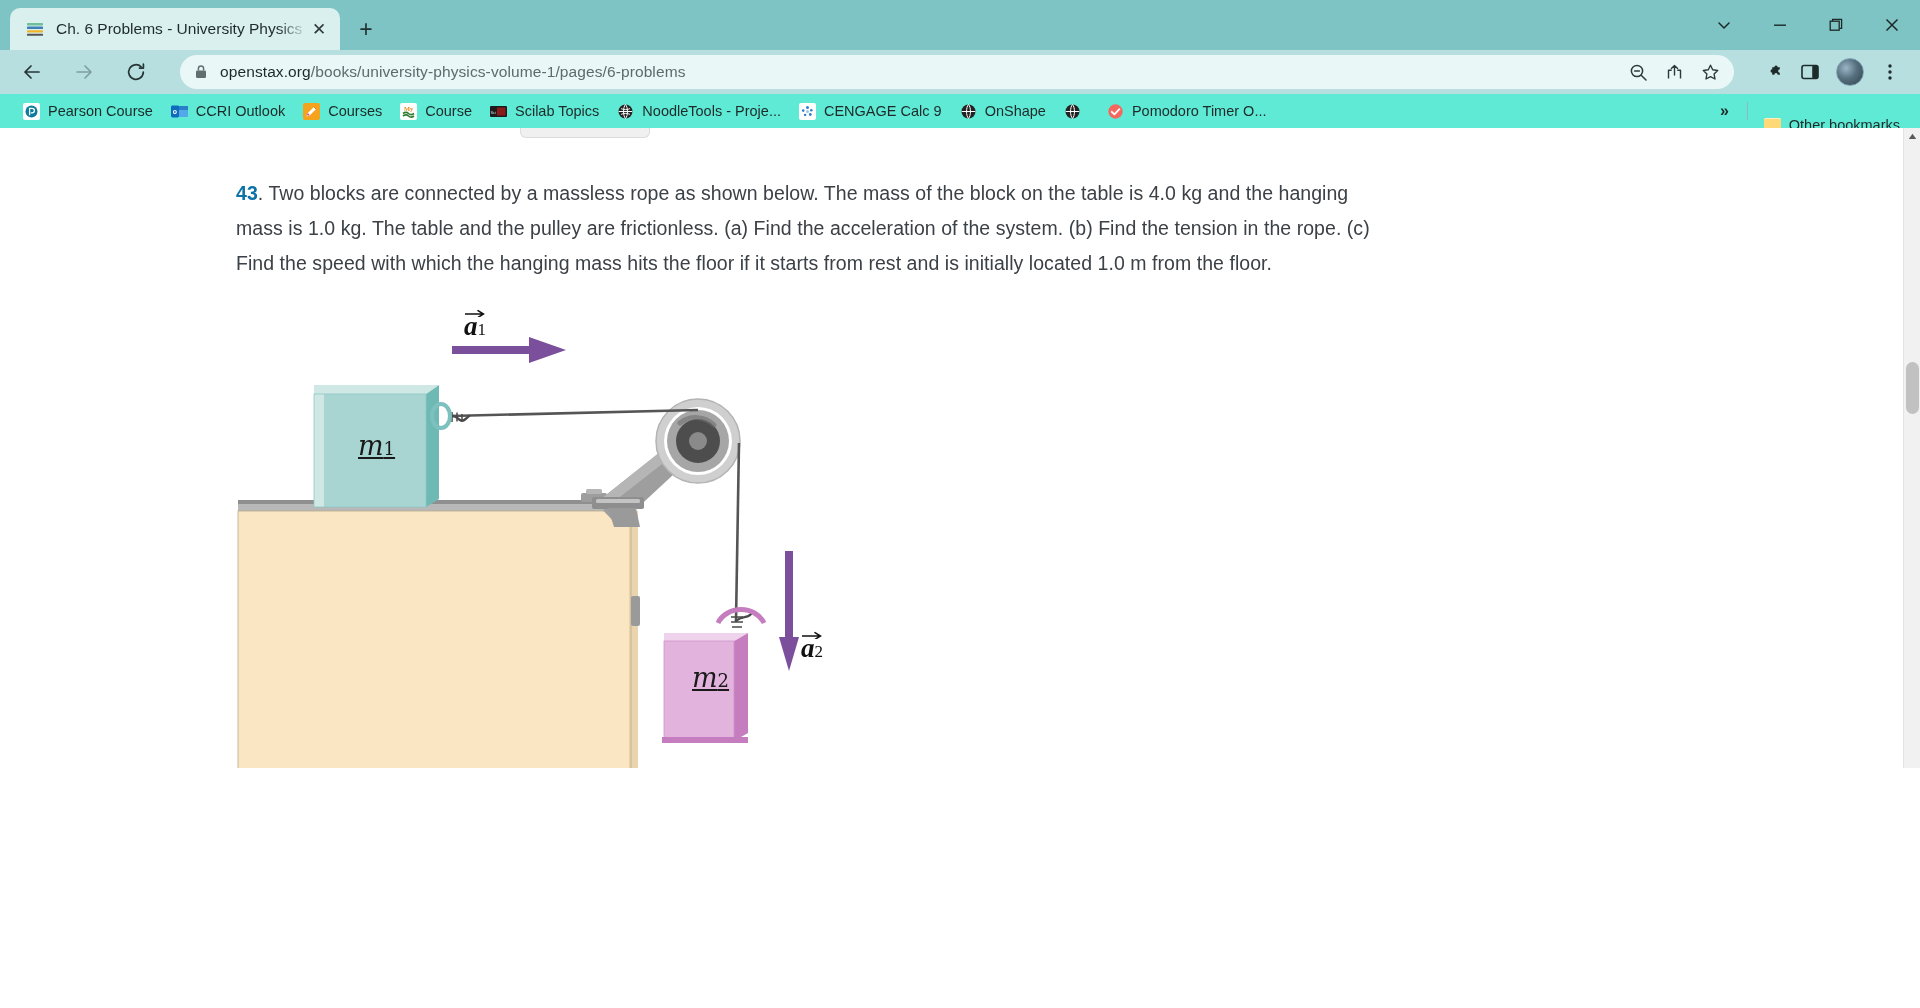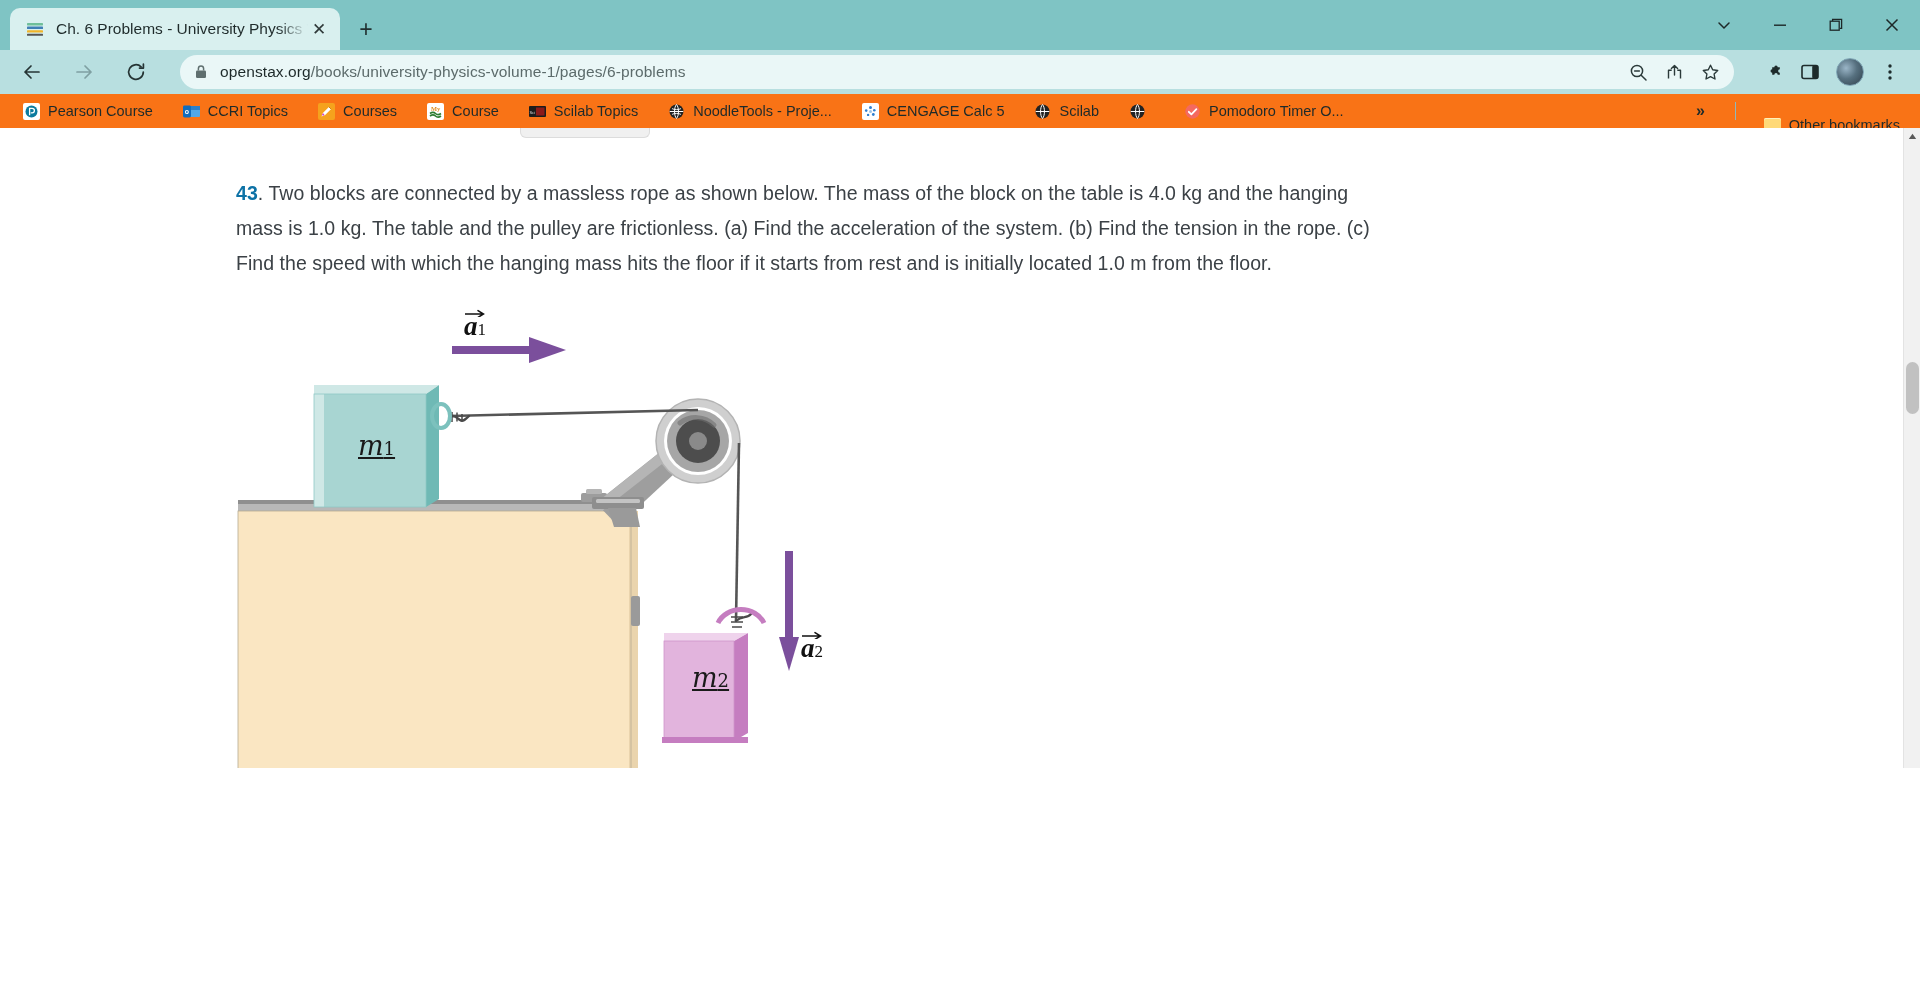--- a/index.html
+++ b/index.html
@@ -111,26 +111,26 @@
   .avatar-btn {
     width: 28px; height: 28px; border-radius: 50%;
     background: radial-gradient(circle at 35% 35%, #9bb6c8 0%, #56707f 45%, #2f3f4a 100%);
     margin: 0 6px;
     border: 1px solid #7fa5b5;
     cursor: pointer;
   }
 
   
   .bookmarks {
-    background: #f97316;
+    background: #5eead4;
     height: 34px;
     display: flex;
     align-items: center;
     padding: 0 10px 0 14px;
-    gap: 12px;
+    gap: 0px;
     position: relative;
   }
   .bm {
     display: flex; align-items: center;
     padding: 4px 9px;
     border-radius: 4px;
     cursor: pointer;
     white-space: nowrap;
   }
   .bm-label { font-size: 14.5px; color: #1e2a2a; margin-left: 8px; }
@@ -357,21 +357,21 @@
 
     <div class="bm">
       <span class="bm-ico">
         <svg width="17" height="17" viewBox="0 0 17 17">
             <rect x="6" y="3" width="11" height="11" rx="1" fill="#52a8e8"></rect>
             <rect x="6" y="3" width="11" height="4" fill="#2a7fc9"></rect>
             <rect x="0" y="2.5" width="8" height="12" rx="1.4" fill="#0f6cbd"></rect>
             <text x="4" y="11" font-size="7" fill="#fff" font-family="Liberation Sans" text-anchor="middle" font-weight="bold">o</text>
           </svg>
       </span>
-      <span class="bm-label">CCRI Topics</span>
+      <span class="bm-label">CCRI Outlook</span>
     </div>
 
     <div class="bm">
       <span class="bm-ico">
         <svg width="17" height="17" viewBox="0 0 17 17">
             <rect width="17" height="17" rx="2" fill="#f5a21d"></rect>
             <path d="M3.5 13.5l1.4-3.6 6-6 2.2 2.2-6 6z" fill="#fff"></path>
             <path d="M10.9 3.9l2.2 2.2" stroke="#c77d0a" stroke-width="0.9"></path>
             <circle cx="5.2" cy="11.6" r="1.1" fill="#d24cc4"></circle>
           </svg>
@@ -420,31 +420,31 @@
             <g fill="#2f7fd0">
               <circle cx="8.5" cy="4.4" r="1.5"></circle>
               <circle cx="12.3" cy="7.2" r="1.3"></circle>
               <circle cx="11.3" cy="11.5" r="1.4"></circle>
               <circle cx="6.1" cy="11.9" r="1.2"></circle>
               <circle cx="4.2" cy="7.6" r="1.3"></circle>
             </g>
             <circle cx="8.5" cy="8.4" r="1.5" fill="#9fc6ea"></circle>
           </svg>
       </span>
-      <span class="bm-label">CENGAGE Calc 5</span>
+      <span class="bm-label">CENGAGE Calc 9</span>
     </div>
 
     <div class="bm">
       <span class="bm-ico">
         <svg width="17" height="17" viewBox="0 0 17 17">
             <circle cx="8.5" cy="8.5" r="7" fill="#232323"></circle>
             <path d="M1.7 8.5h13.6M8.5 1.5c2.6 2.6 2.6 11.4 0 14M8.5 1.5c-2.6 2.6-2.6 11.4 0 14" stroke="#fff" stroke-width="1" fill="none"></path>
           </svg>
       </span>
-      <span class="bm-label">Scilab</span>
+      <span class="bm-label">OnShape</span>
     </div>
 
     <div class="bm">
       <span class="bm-ico">
         <svg width="17" height="17" viewBox="0 0 17 17">
             <circle cx="8.5" cy="8.5" r="7" fill="#232323"></circle>
             <path d="M1.7 8.5h13.6M8.5 1.5c2.6 2.6 2.6 11.4 0 14M8.5 1.5c-2.6 2.6-2.6 11.4 0 14" stroke="#fff" stroke-width="1" fill="none"></path>
           </svg>
       </span>
       <span class="bm-label"></span>

